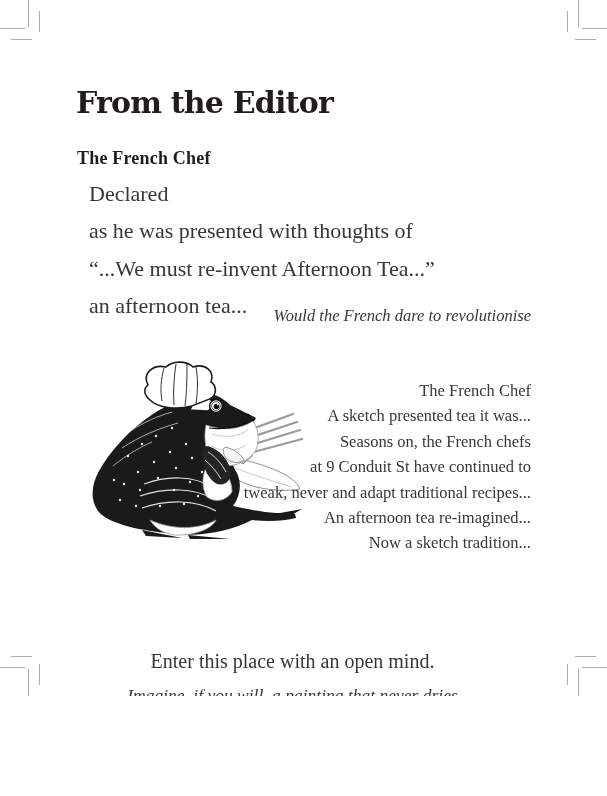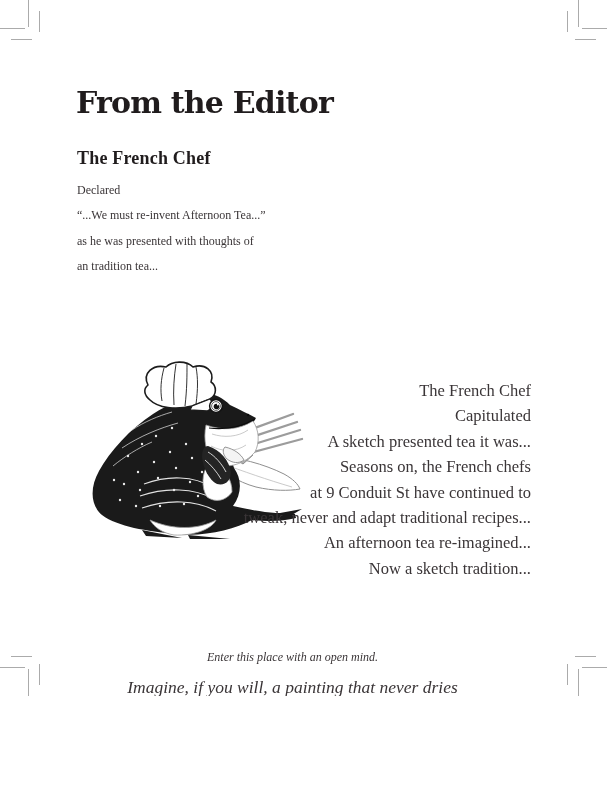--- a/index.html
+++ b/index.html
@@ -18,21 +18,21 @@
     position:absolute; left:76px; top:85px; margin:0;
     font-family:"DejaVu Serif", serif; font-weight:700;
     font-size:30px; letter-spacing:-0.8px;
     color:var(--ink-title,#201c1d);
   }
   .intro { position:absolute; left:77px; top:148px; }
   .intro h2 {
     margin:0 0 9px; font-size:18px; font-weight:700;
     letter-spacing:0.2px; color:var(--ink-title,#2c2729);
   }
-  .intro p { margin:0; font-size:12px; line-height:25.3px; color:var(--ink-body,#3a3537); }
+  .intro p { margin:12px; font-size:22px; line-height:25.3px; color:var(--ink-body,#3a3537); }
 
   .question {
     position:absolute; right:76px; top:303px; text-align:right;
     font-style:italic; font-size:16.5px; line-height:26px;
     color:var(--ink-body,#3a3537);
   }
   .question p { margin:0; }
 
   .figure { position:absolute; left:84px; top:360px; width:252px; height:182px; margin:0; }
   .figure svg { display:block; width:100%; height:100%; }
@@ -40,21 +40,21 @@
   .response {
     position:absolute; right:76px; top:378px; text-align:right;
     font-size:16.5px; line-height:25.4px; color:var(--ink-body,#3a3537);
   }
   .response p { margin:0; }
 
   .closing {
     position:absolute; left:60px; top:650px; width:465px;
     text-align:center; color:var(--ink-body,#3a3537);
   }
-  .closing .l1 { margin:0 0 8px; font-size:12px;font-style:italic; }
+  .closing .l1 { margin:0 0 8px; font-size:20px; }
   .closing .l2 { margin:12px; font-style:italic; font-size:17.5px; }
 </style>
 </head>
 <body>
 
 <div class="page">
 
   <div class="mark v" style="left:28px;top:0;height:27px"></div>
   <div class="mark h" style="left:0;top:28px;width:25px"></div>
   <div class="mark v" style="left:39px;top:11px;height:21px"></div>
@@ -73,26 +73,27 @@
   <div class="mark v" style="right:28px;bottom:0;height:27px"></div>
   <div class="mark h" style="right:0;bottom:28px;width:25px"></div>
   <div class="mark v" style="right:39px;bottom:11px;height:21px"></div>
   <div class="mark h" style="right:11px;bottom:39px;width:21px"></div>
 
   <h1 class="title">From the Editor</h1>
 
   <section class="intro">
     <h2>The French Chef</h2>
     <p>Declared</p>
+    <p>as he was presented with thoughts of</p>
     <p>“...We must re-invent Afternoon Tea...”</p>
-    <p>as he was presented with thoughts of</p>
-    <p>an tradition tea...</p>
+    <p>an afternoon tea...</p>
   </section>
 
   <section class="question">
+    <p>Would the French dare to revolutionise</p>
   </section>
 
   <figure class="figure">
     <svg viewBox="0 0 252 182" xmlns="http://www.w3.org/2000/svg">
 
       <g>
         <path d="M131,96 C154,97 180,104 200,114 C209,119 214,124 216,129 C205,131 189,131 172,127 C153,122 138,111 131,103 Z" fill="#ffffff" stroke="#8f8f8f" stroke-width="1"></path>
         <path d="M137,103 C158,111 184,120 208,127" fill="none" stroke="#bdbdbd" stroke-width="0.8"></path>
         <path d="M132,96 L147,105 M136,93 L150,102" fill="none" stroke="#7a7a7a" stroke-width="1"></path>
       </g>
@@ -155,21 +156,20 @@
         <circle cx="132.5" cy="46.5" r="2.8" fill="#101010"></circle>
         <circle cx="133.8" cy="44.6" r="0.9" fill="#ffffff"></circle>
       </g>
       <circle cx="164" cy="55" r="1.2" fill="#0d0d0d"></circle>
       <path d="M171,59 C157,67 141,70 125,68" fill="none" stroke="#0d0d0d" stroke-width="1.1"></path>
     </svg>
   </figure>
 
   <section class="response">
     <p>The French Chef</p>
-    <p>Capitulated</p>
     <p>A sketch presented tea it was...</p>
     <p>Seasons on, the French chefs</p>
     <p>at 9 Conduit St have continued to</p>
     <p>tweak, never and adapt traditional recipes...</p>
     <p>An afternoon tea re-imagined...</p>
     <p>Now a sketch tradition...</p>
   </section>
 
   <section class="closing">
     <p class="l1">Enter this place with an open mind.</p>

